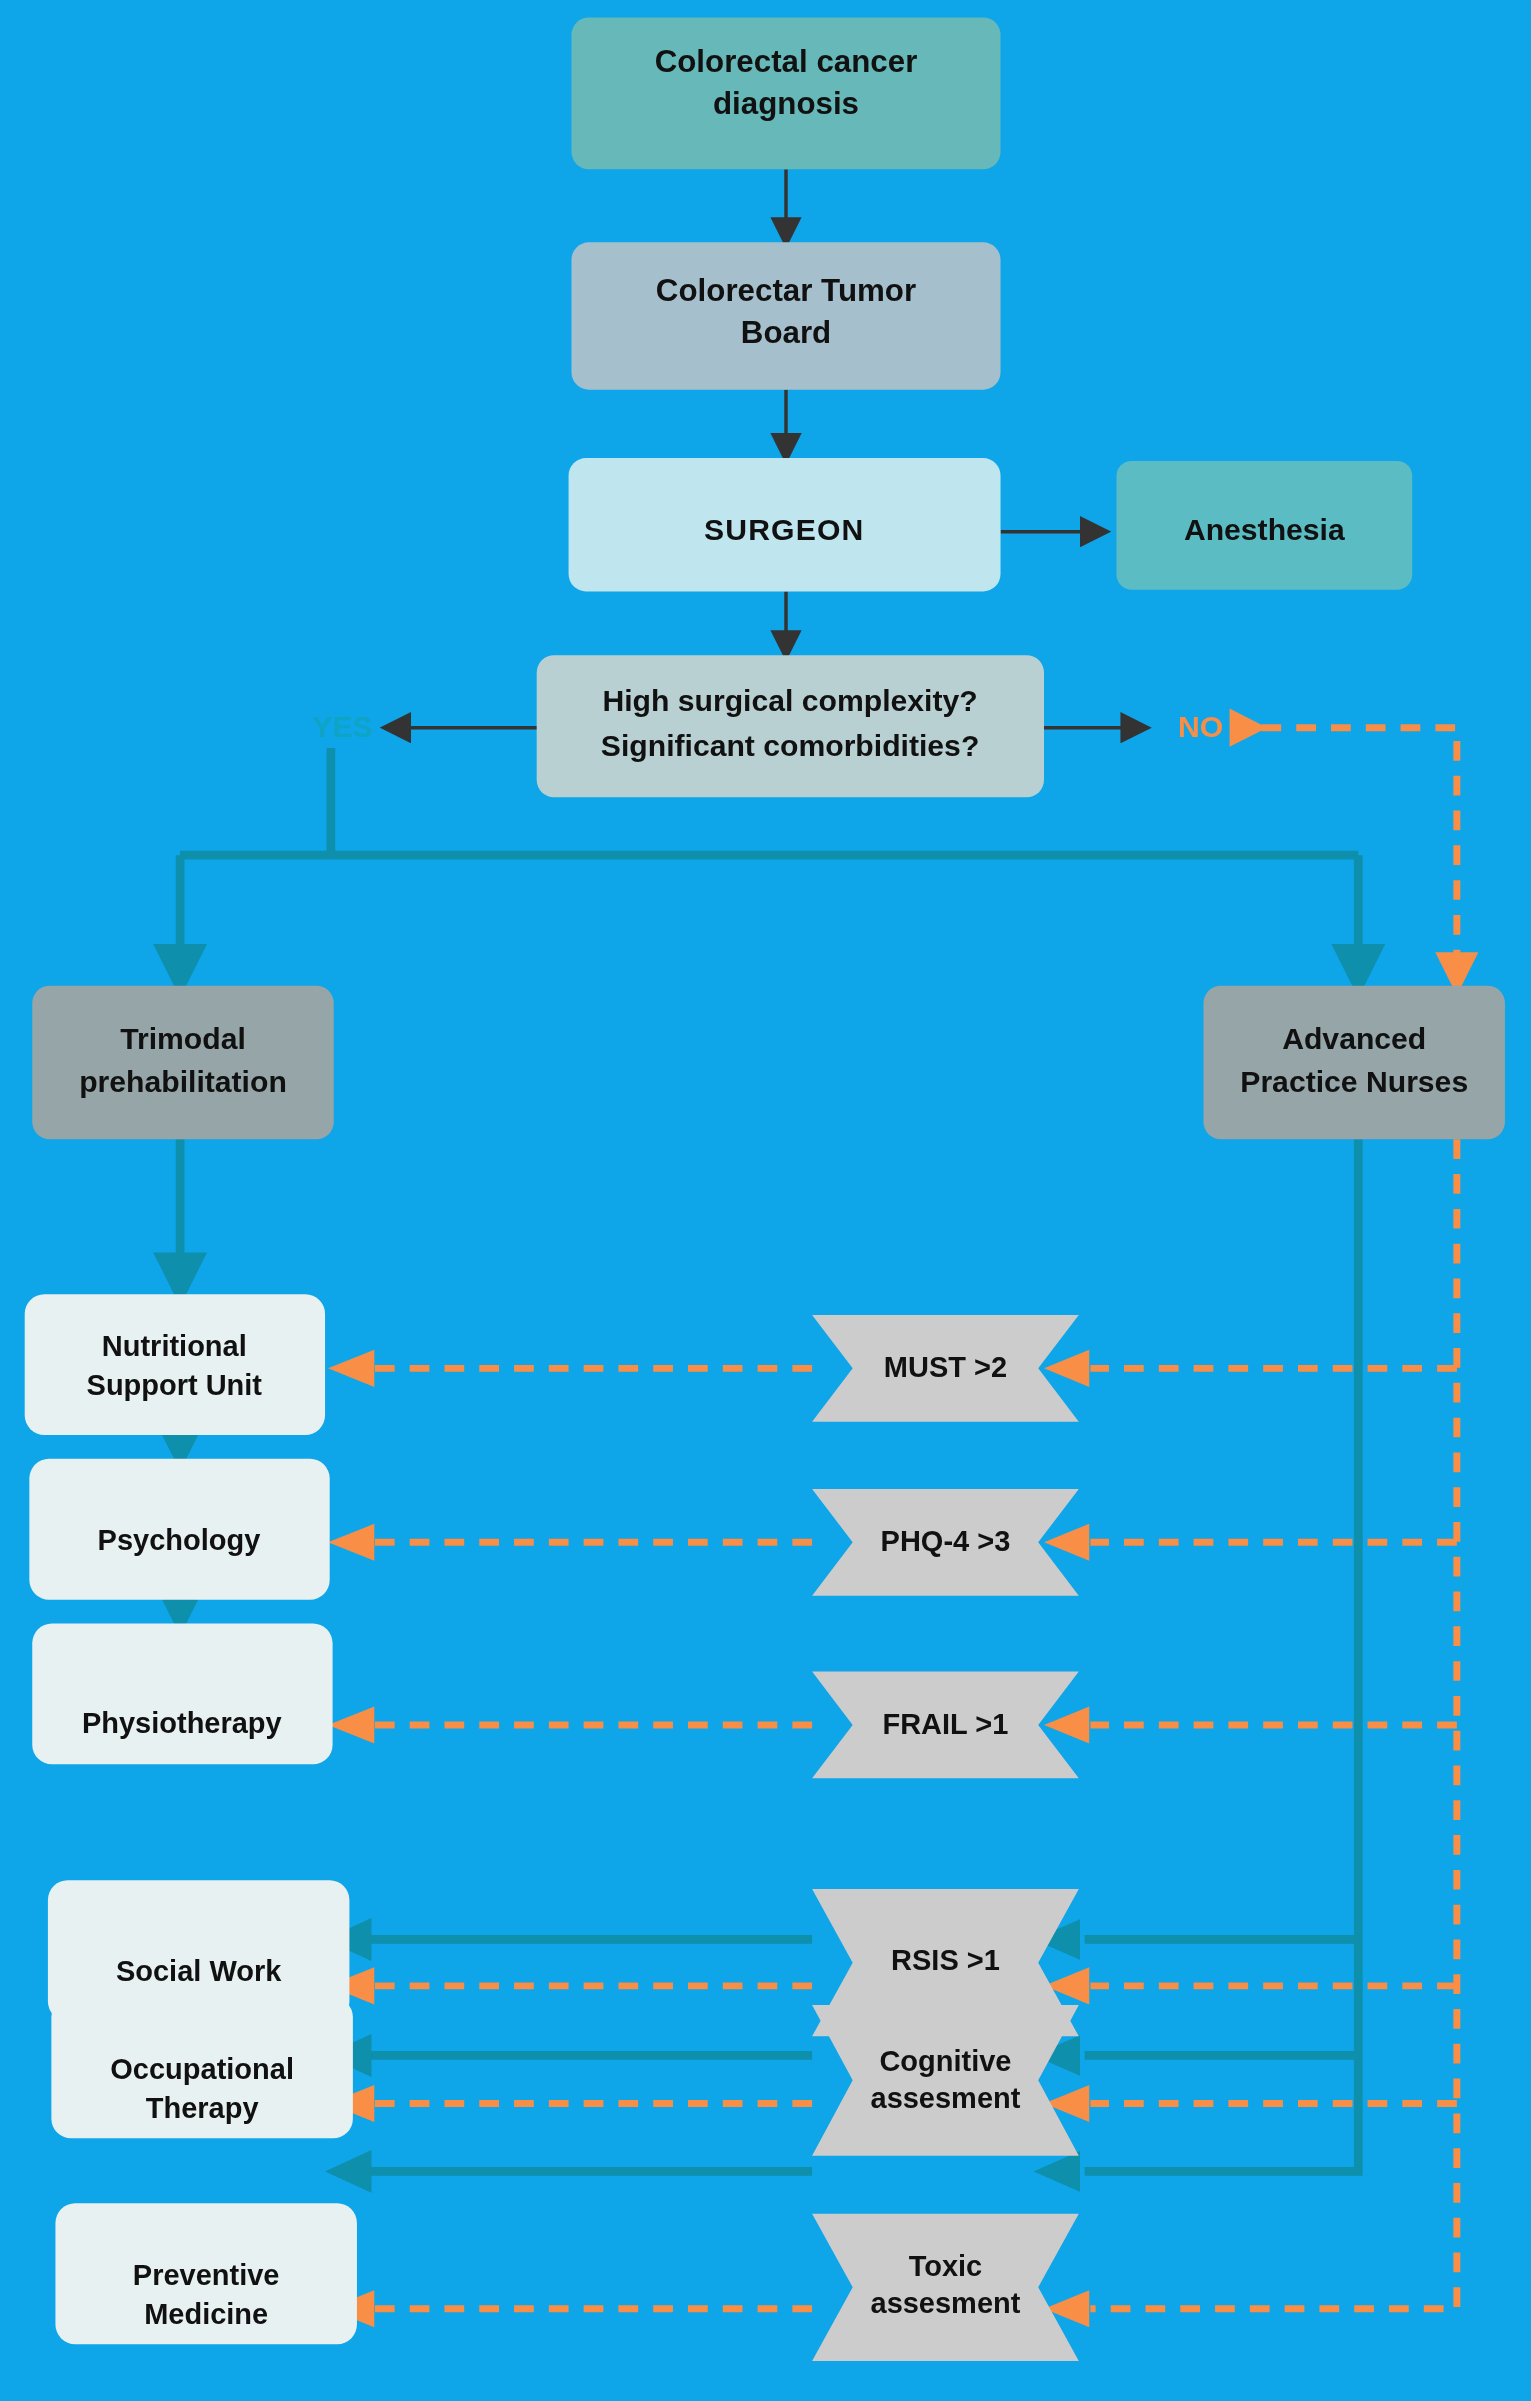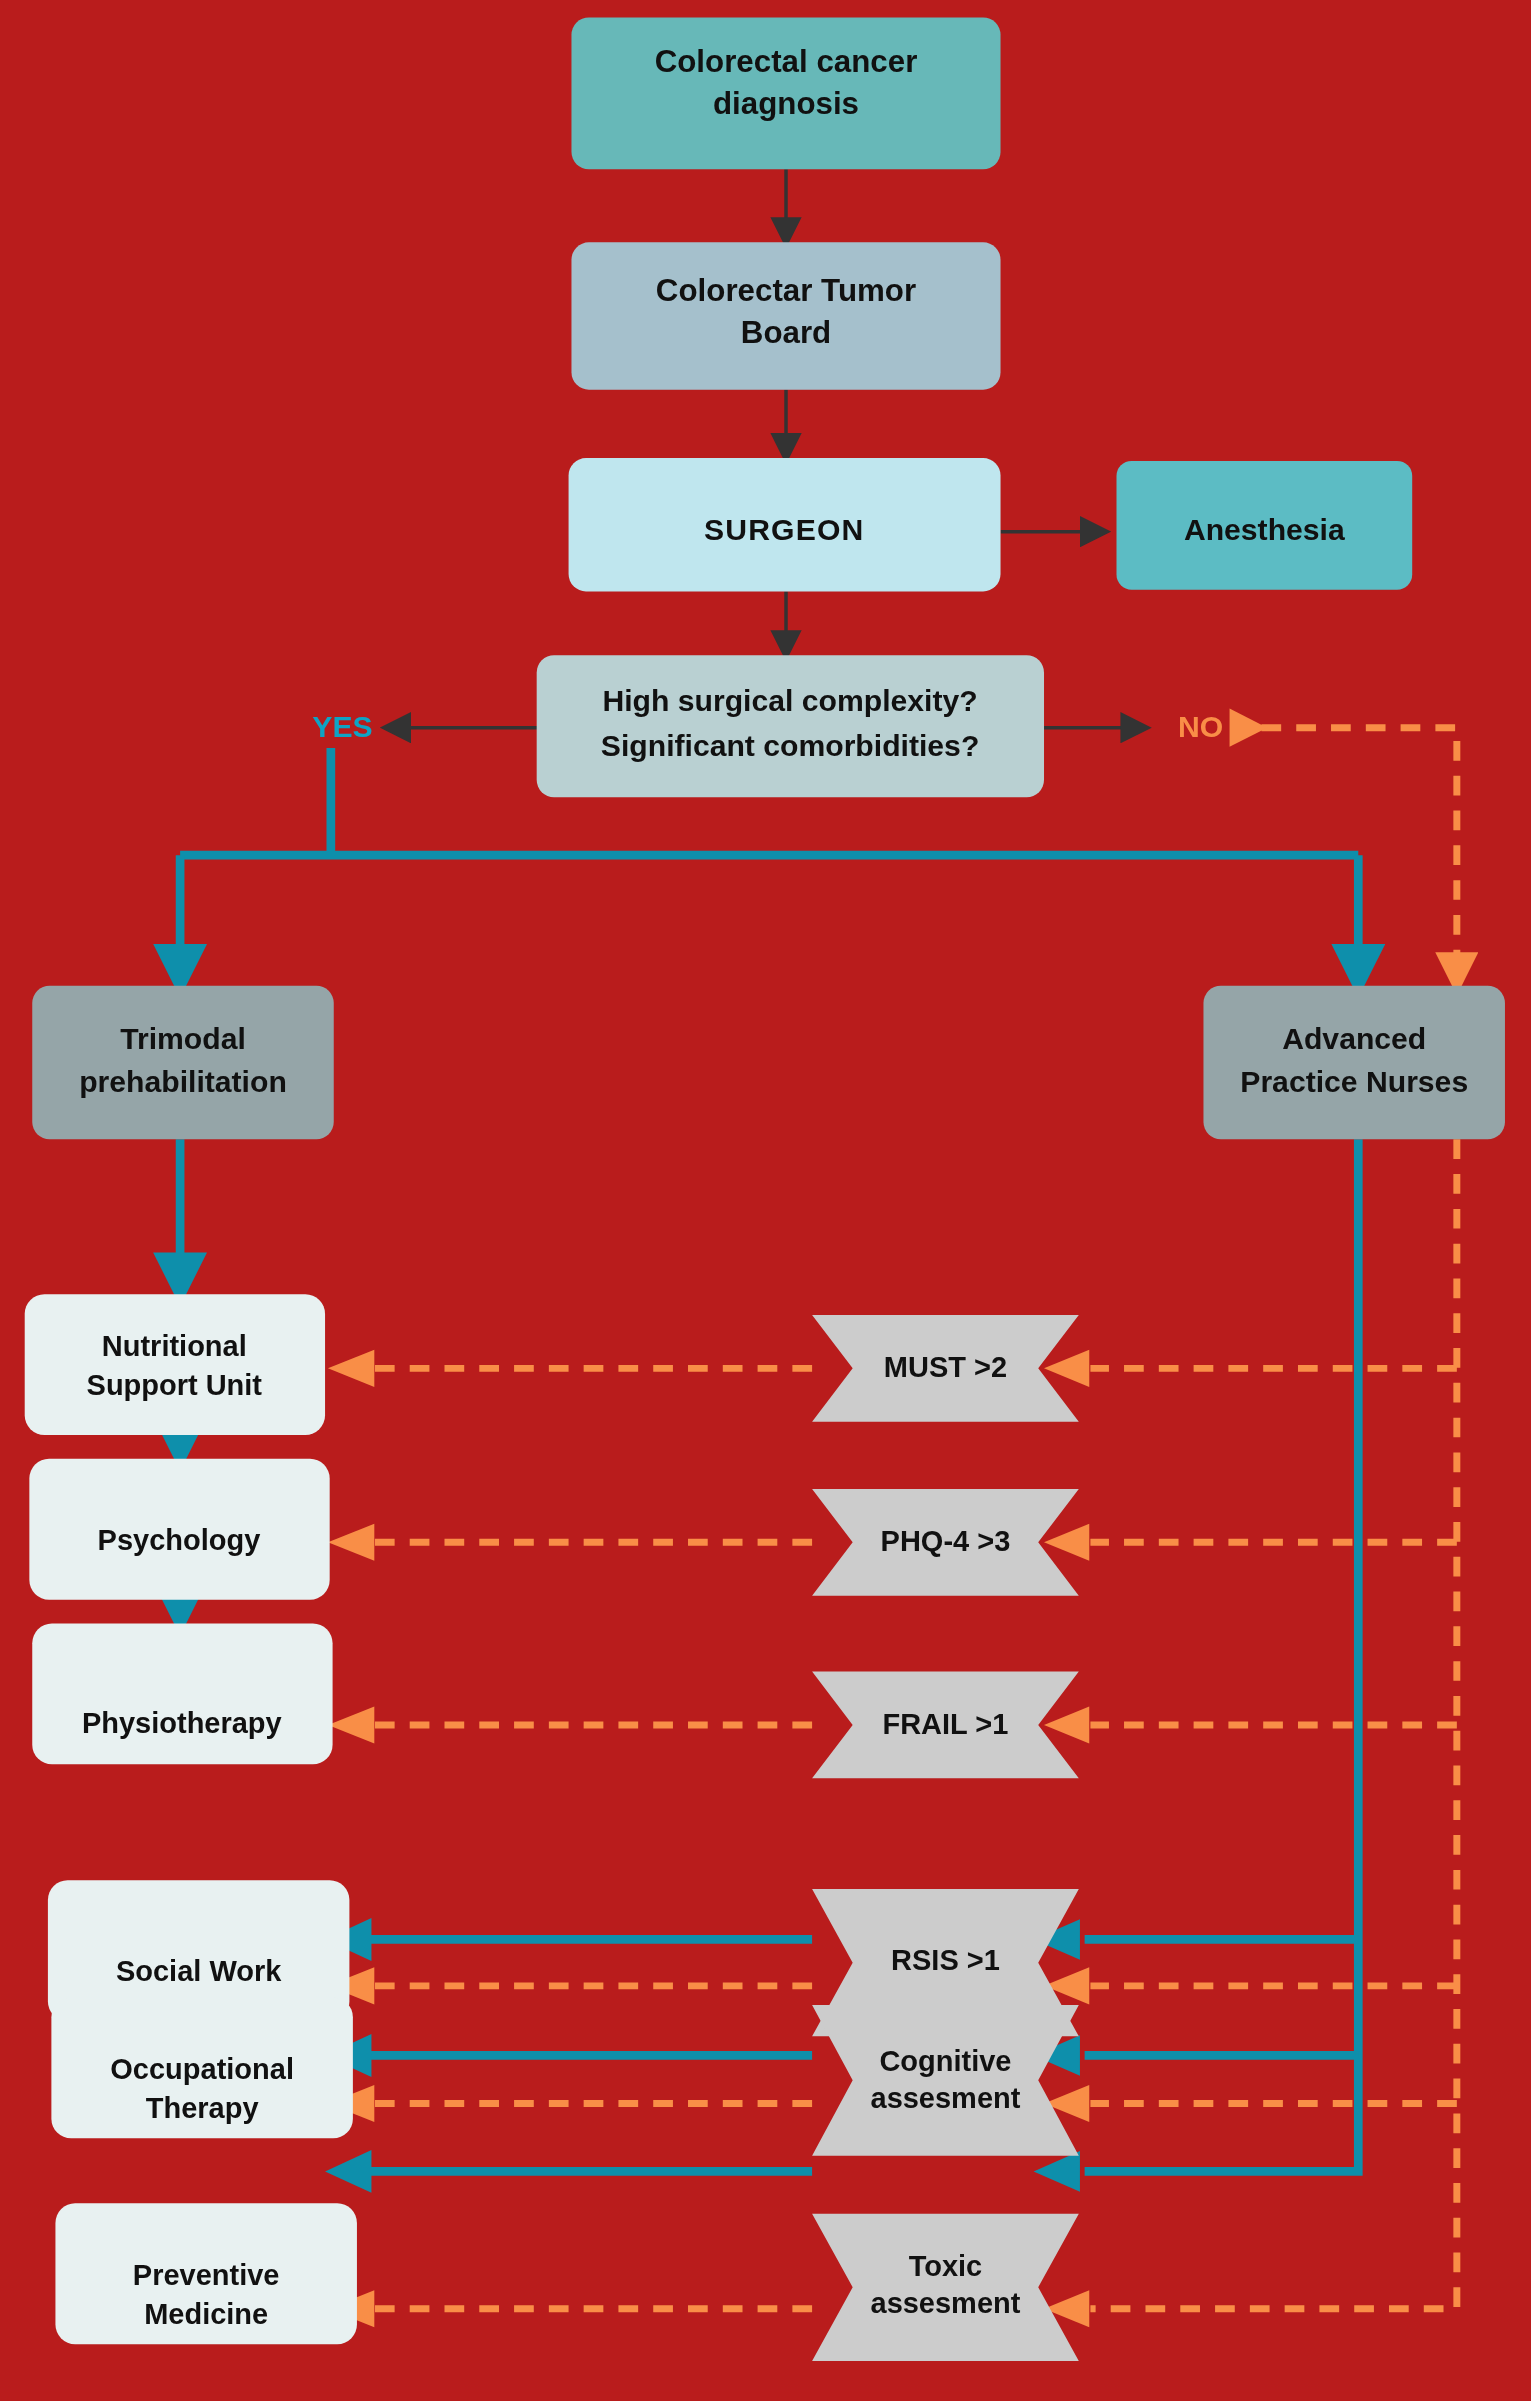--- a/index.html
+++ b/index.html
@@ -1,16 +1,16 @@
 <!DOCTYPE html>
 <html style="font-size:9.3px"><head>
 <meta charset="utf-8">
 <style>
   html,body{margin:0;padding:0;background:#ffffff;}
-  #stage{position:relative;width:1532px;height:2401px;background:#b91c1c;
+  #stage{position:relative;width:1532px;height:2401px;background:#0ea5e9;
          font-family:"Liberation Sans", sans-serif;}
   svg{position:absolute;top:0;left:0;width:1532px;height:2401px;}
   .nodeTxt{font-weight:bold;text-anchor:middle;dominant-baseline:middle;fill:#111111;}
 </style>
 </head>
 <body>
 
 <div id="stage">
 <svg viewBox="0 0 2641 4141" xmlns="http://www.w3.org/2000/svg">
   <defs>

